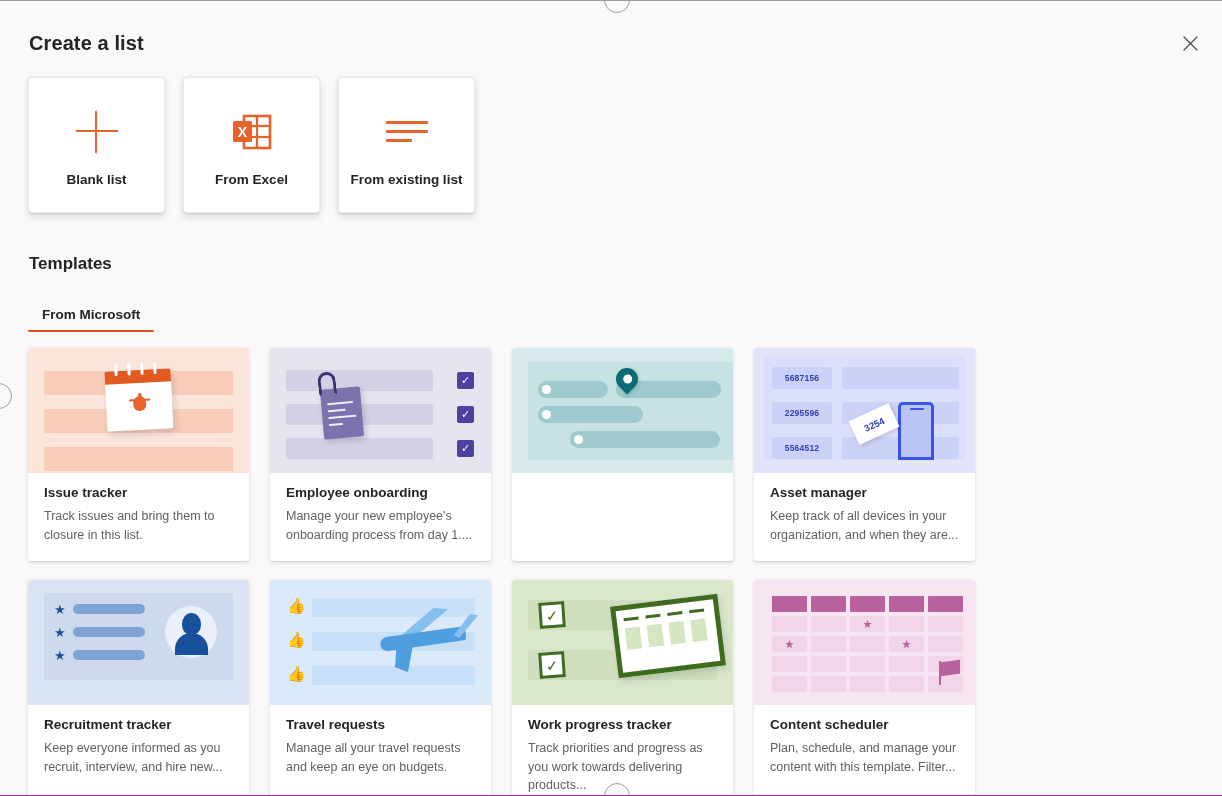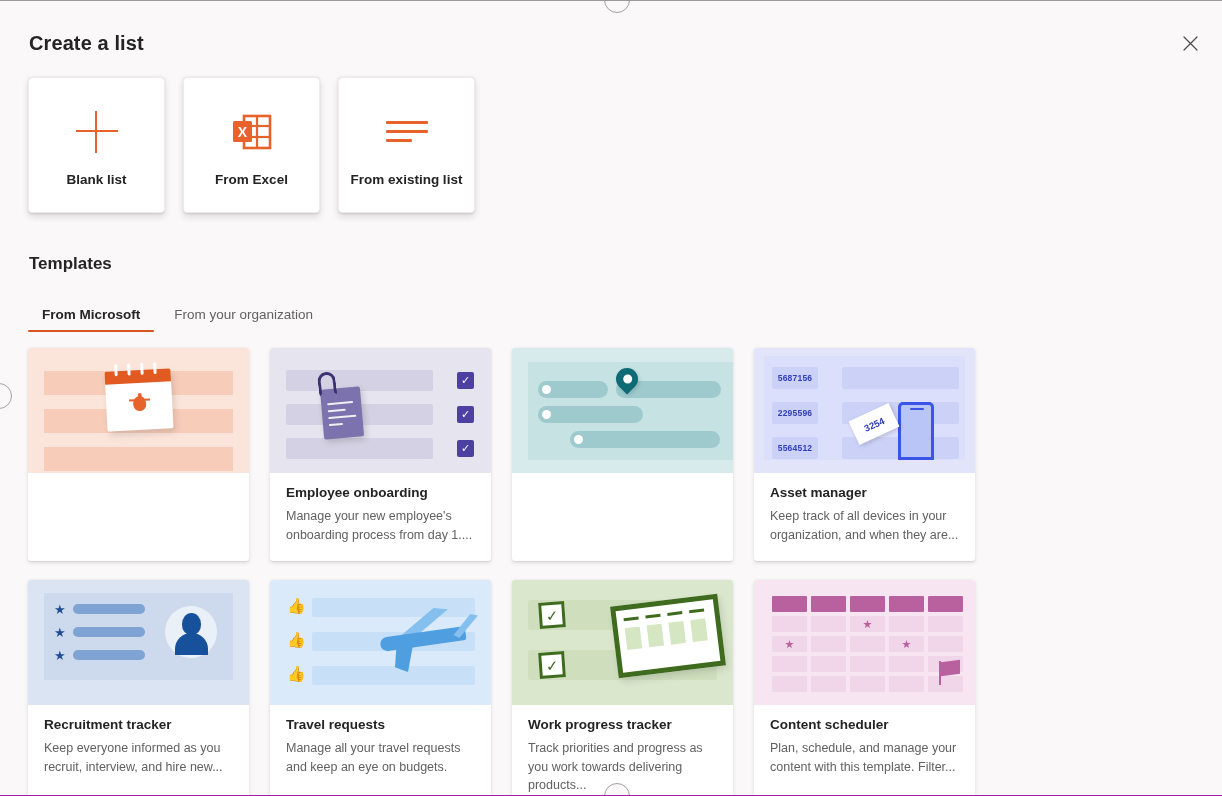--- a/index.html
+++ b/index.html
@@ -236,21 +236,21 @@
     background:#0e6a75; border-radius:50% 50% 50% 0;
     transform: rotate(-45deg);
     box-shadow: 0 2px 4px rgba(0,0,0,.14);
   }
   .t-event .pin::after{content:"";position:absolute;left:6.5px;top:6.5px;width:9px;height:9px;background:#fff;border-radius:50%;}
 
   
   .t-asset { background: #e2e4fa; }
   .t-asset .plate { position:absolute; left:10px; top:8px; width:201px; height:104px; background:#dcdffb;}
   .t-asset .idcell {
-    position:absolute; left:18px; width:46px; height:22px;
+    position:absolute; left:18px; width:60px; height:22px;
     background:#ccd1f7; border-radius:2px;
     color:#2f3fb5; font-size:8.5px; font-weight:bold;
     display:flex;align-items:center;justify-content:center;
     letter-spacing:.2px;
   }
   .t-asset .idcell.i1{top:19px;} .t-asset .idcell.i2{top:54px;} .t-asset .idcell.i3{top:89px;}
   .t-asset .wide { position:absolute; left:88px; width:117px; height:22px; background:#ccd1f7; border-radius:2px;}
   .t-asset .wide.w1{top:19px;} .t-asset .wide.w2{top:54px;} .t-asset .wide.w3{top:89px;}
   .t-asset .phone {
     position:absolute; left:144px; top:54px; width:36px; height:58px;
@@ -414,39 +414,42 @@
       </div>
       <div class="create-label">From existing list</div>
     </div>
 
   </div>
 
   <div class="templates-heading">Templates</div>
 
   <div class="tabs">
     <button class="tab active">From Microsoft</button>
-    <button class="tab">From your organization</button>
   </div>
 
   <div class="template-grid">
 
     <div class="template-card">
       <div class="thumb t-issue">
         <div class="band b1"></div>
           <div class="band b2"></div>
           <div class="band b3"></div>
         <div class="note">
           <div class="note-top"></div>
           <div class="ring" style="left:10px"></div>
           <div class="ring" style="left:23px"></div>
           <div class="ring" style="left:36px"></div>
           <div class="ring" style="left:49px"></div>
           <div class="bug"></div>
         </div>
       </div>
+      <div class="card-body">
+        <div class="card-title">Issue tracker</div>
+        <div class="card-desc">Track issues and bring them to closure in this list.</div>
+      </div>
     </div>
 
     <div class="template-card">
       <div class="thumb t-onboard">
         <div class="band b1"></div>
           <div class="band b2"></div>
           <div class="band b3"></div>
         <div class="chk c1">✓</div>
         <div class="chk c2">✓</div>
         <div class="chk c3">✓</div>

